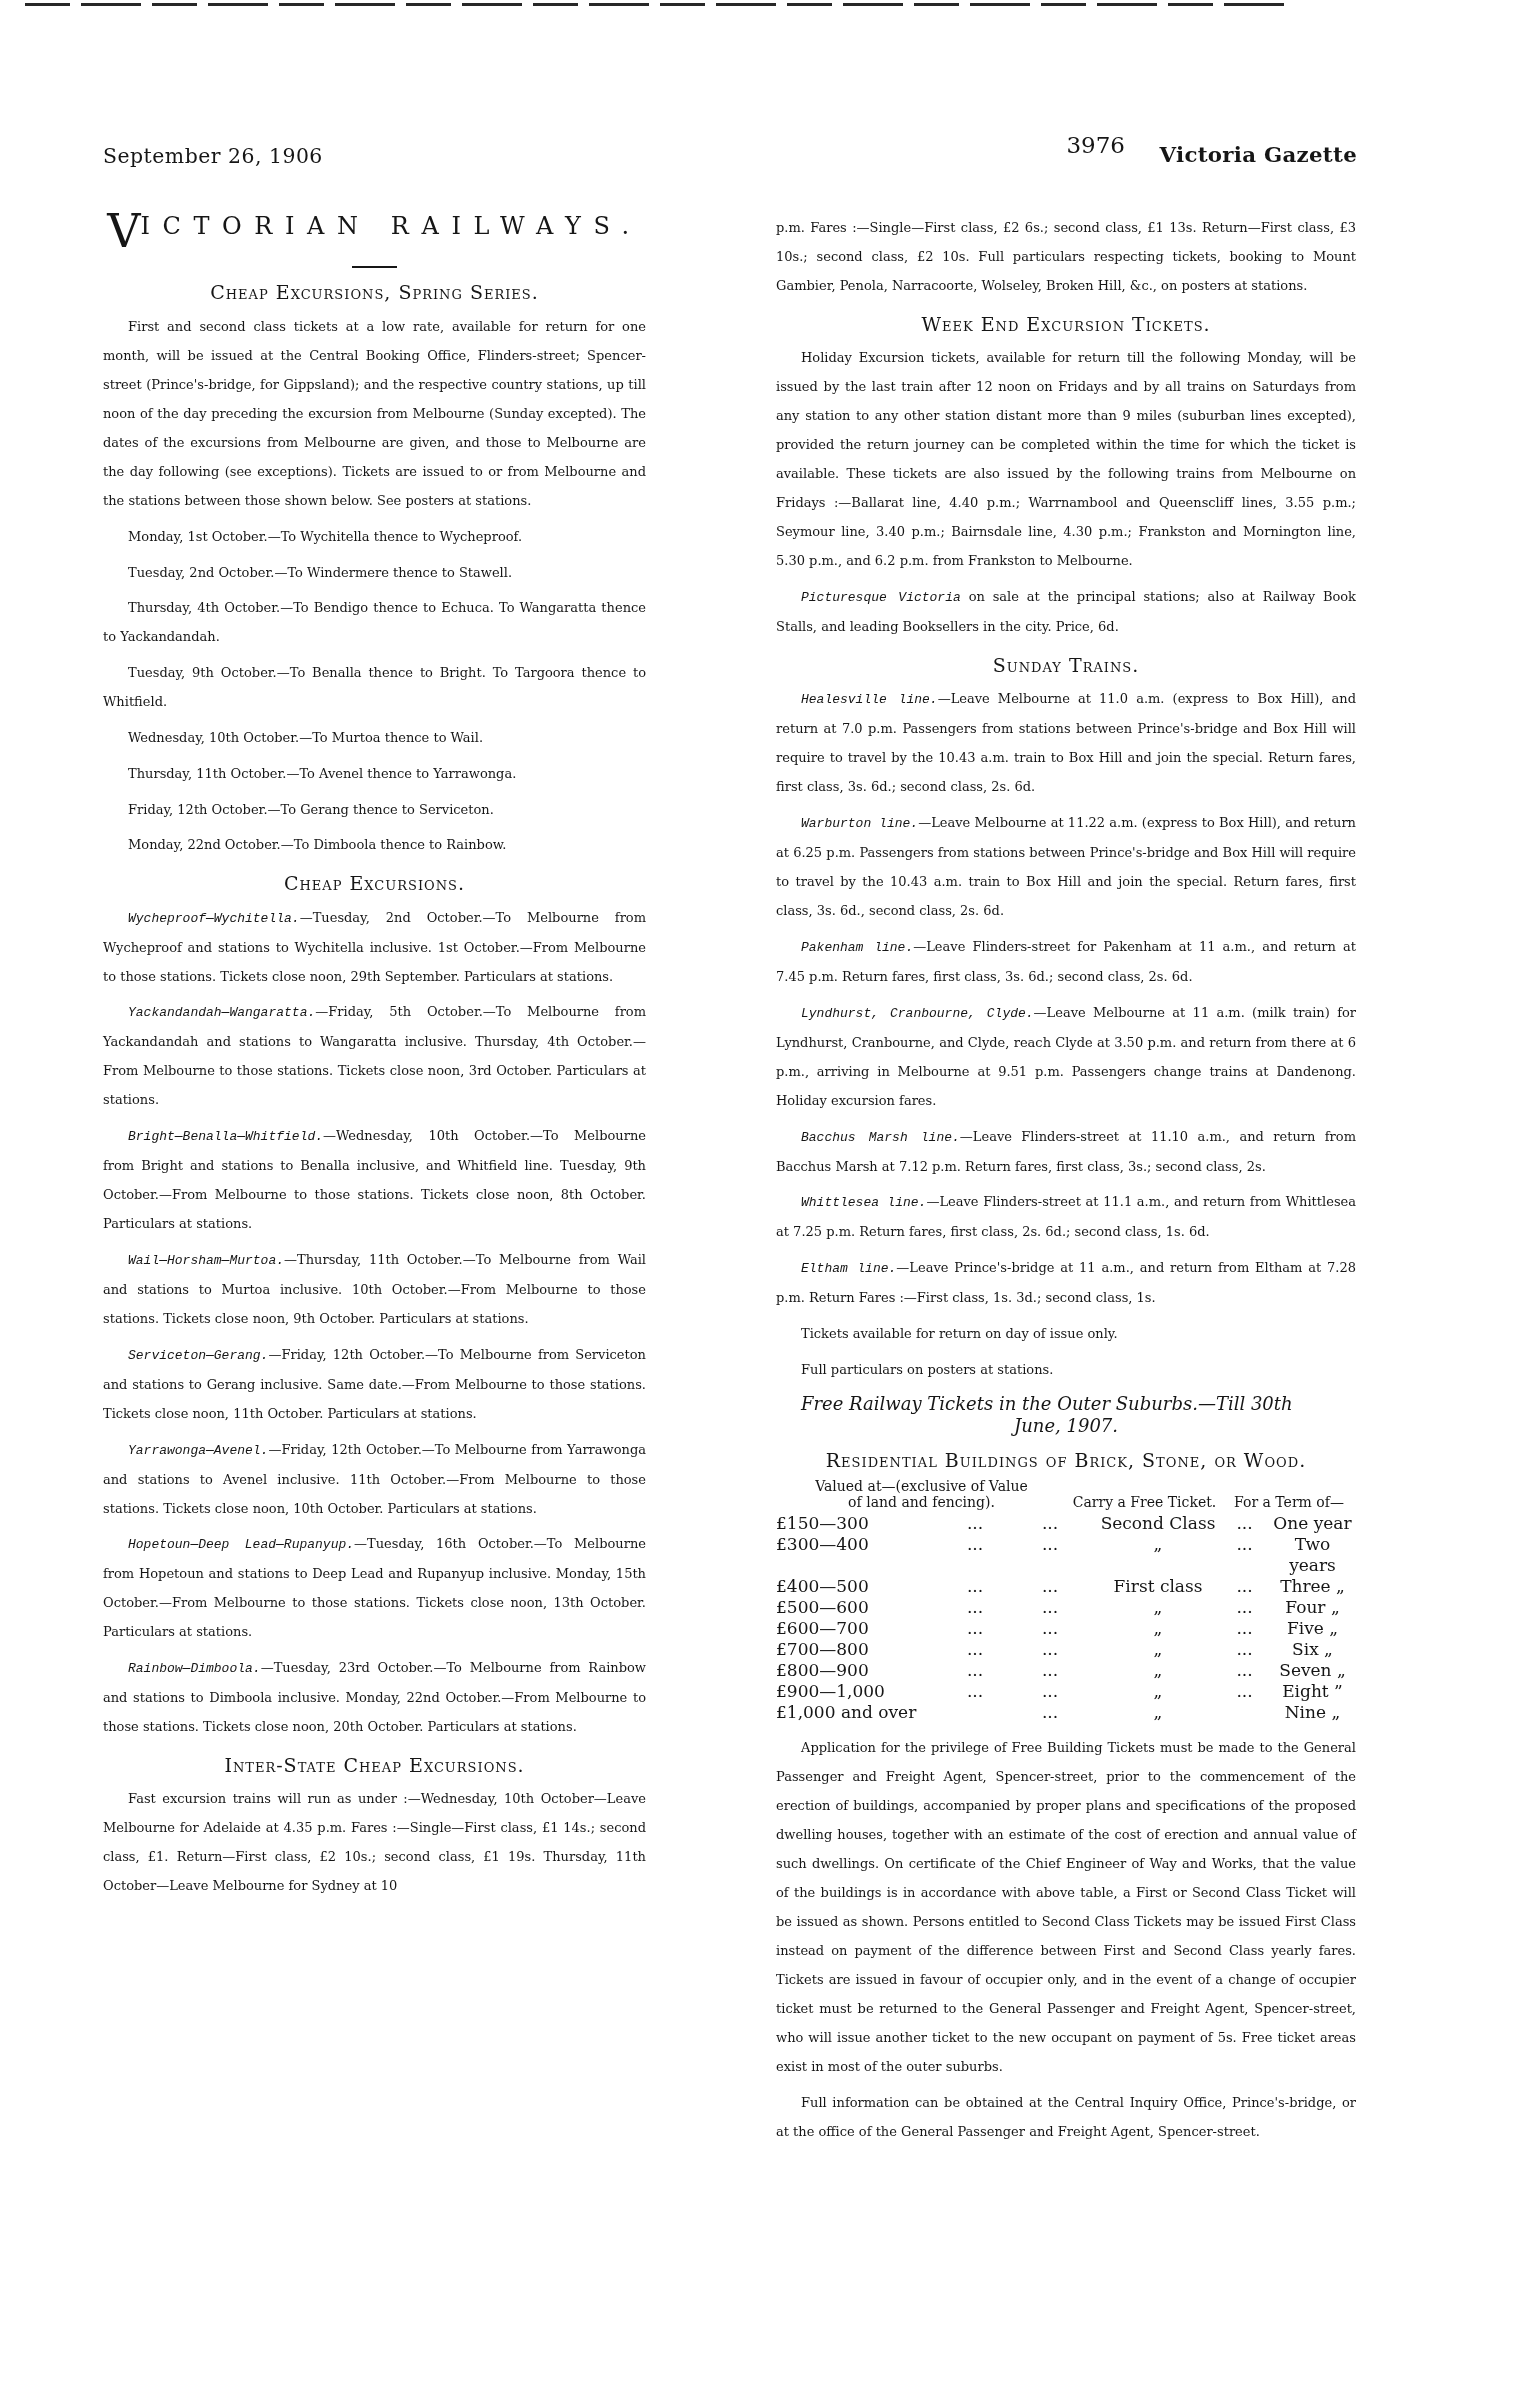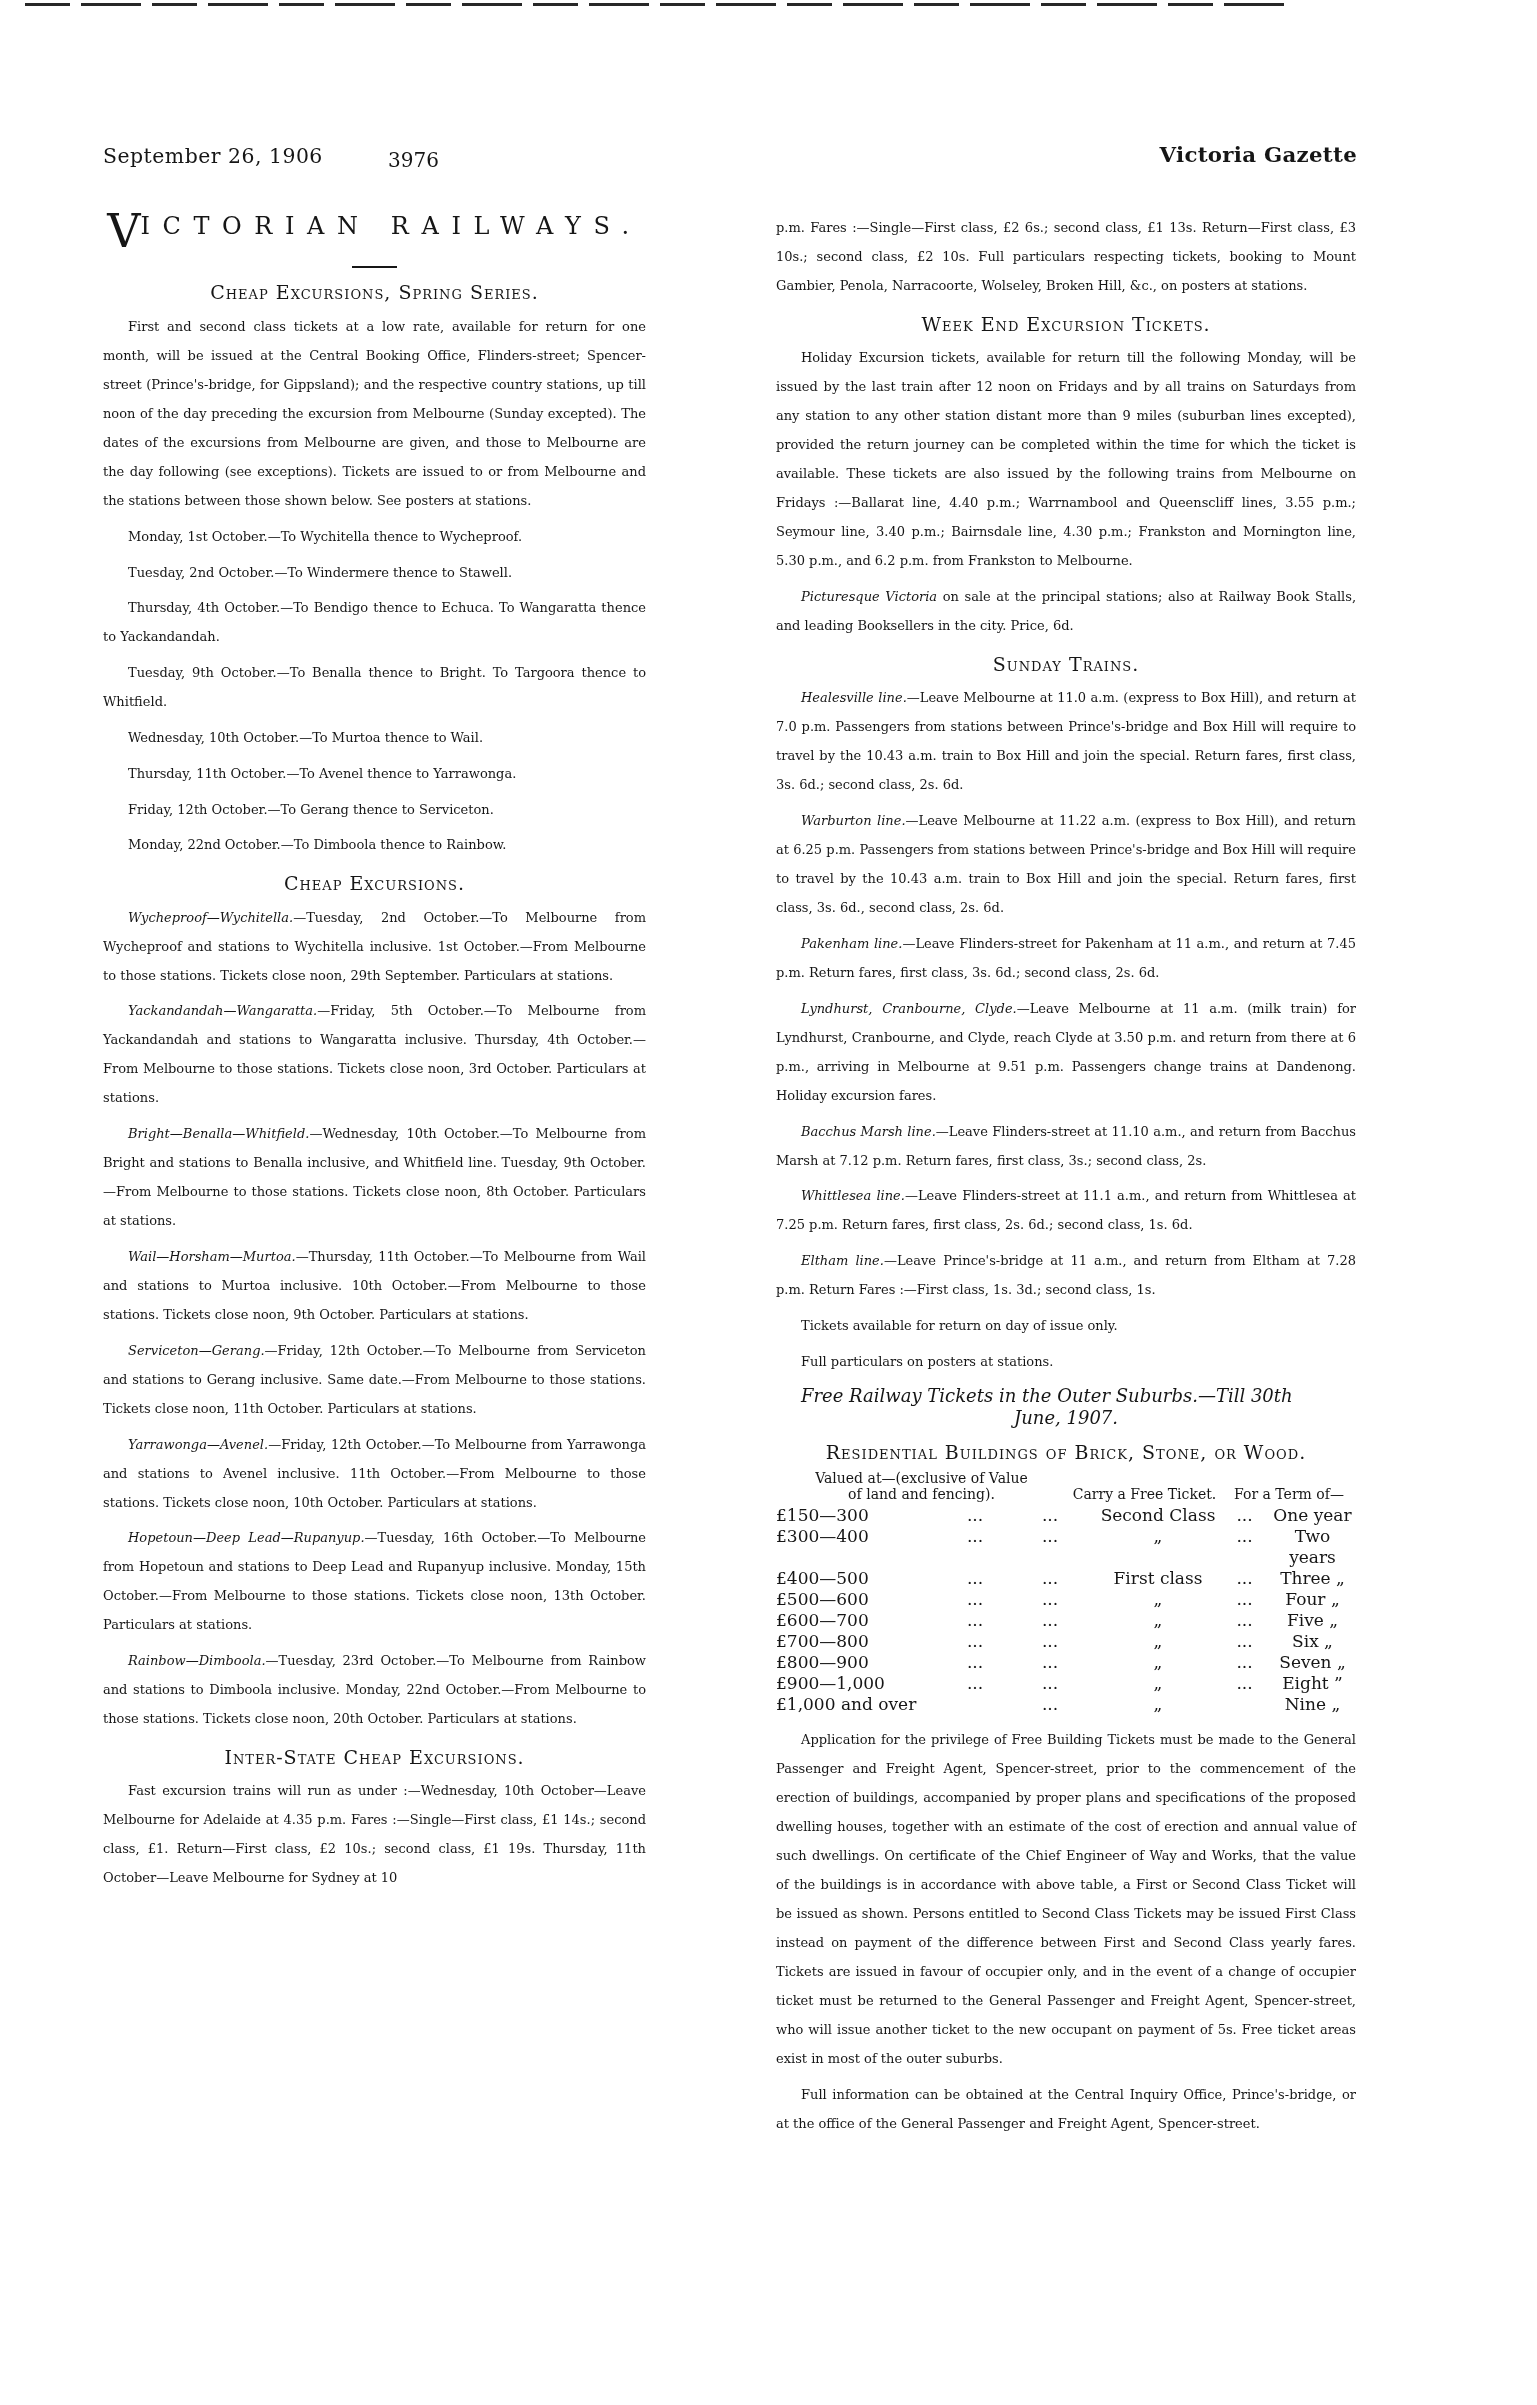--- a/index.html
+++ b/index.html
@@ -6,40 +6,40 @@
   .page {
     position:relative; width:1537px; height:2150px; background:#ffffff;
     color:#161616; font-family:"DejaVu Serif", serif; overflow:hidden;
   }
   .scan-line {
     position:absolute; top:2.9px; left:25px; width:1261px; height:2.9px;
     background:repeating-linear-gradient(90deg,#101010 0 45px,transparent 45px 56px,#101010 56px 116px,transparent 116px 127px);
     opacity:.9;
   }
   .header-date { position:absolute; left:103px; top:144px; font-size:20.4px; letter-spacing:0.5px; }
-  .header-page { position:absolute; left:388px; top:148px; width:737px; text-align:left; font-size:20px; }
+  .header-page { position:absolute; left:388px; top:132px; width:737px; text-align:right; font-size:23px; }
   .header-pub  { position:absolute; right:180px; top:142px; font-size:21.3px; font-weight:bold; letter-spacing:0.3px; }
 
   .col-left  { position:absolute; left:103px; top:204px; width:543px; }
   .col-right { position:absolute; left:776px; top:213px; width:580px; }
 
   .masthead { text-align:center; font-size:24px; letter-spacing:12.6px; white-space:nowrap; margin-bottom:1.9px; }
   .masthead .dropcap { font-size:46px; letter-spacing:0; vertical-align:-12.6px; }
   .masthead-rule { width:45px; height:1.9px; background:#161616; margin:7.8px auto 13.6px auto; }
 
   .sec-heading {
     text-align:center; font-variant:small-caps; font-size:19px;
     letter-spacing:1px; margin:12.6px 0 8.7px 0;
   }
   .para {
     margin:0 0 6.8px 0; font-size:13px; line-height:29px;
     text-align:justify; text-indent:25px;
   }
   .para.no-indent { text-indent:0; }
-  .lead { font-style:italic; }
+  .lead { font-style:italic;font-family:Liberation Mono, monospace; }
 
   .free-heading { font-style:italic; font-size:18px; line-height:21.3px; margin:9.7px 0 7.8px 0; }
   .fh-line1 { text-indent:25px; }
   .fh-line2 { text-align:center; }
 
   .res-table { margin:1.9px 0 9.7px 0; }
   .t-head { display:grid; grid-template-columns:291px 155px 134px; align-items:end; font-size:14px; line-height:15.5px; text-align:center; margin-bottom:2.9px; }
   .t-row  { display:grid; grid-template-columns:170px 58px 92px 124px 49px 87px; font-size:17px; line-height:21px; }
   .t-cell.c1 { text-align:left; }
   .t-cell.c2, .t-cell.c3, .t-cell.c4, .t-cell.c5, .t-cell.c6 { text-align:center; }

